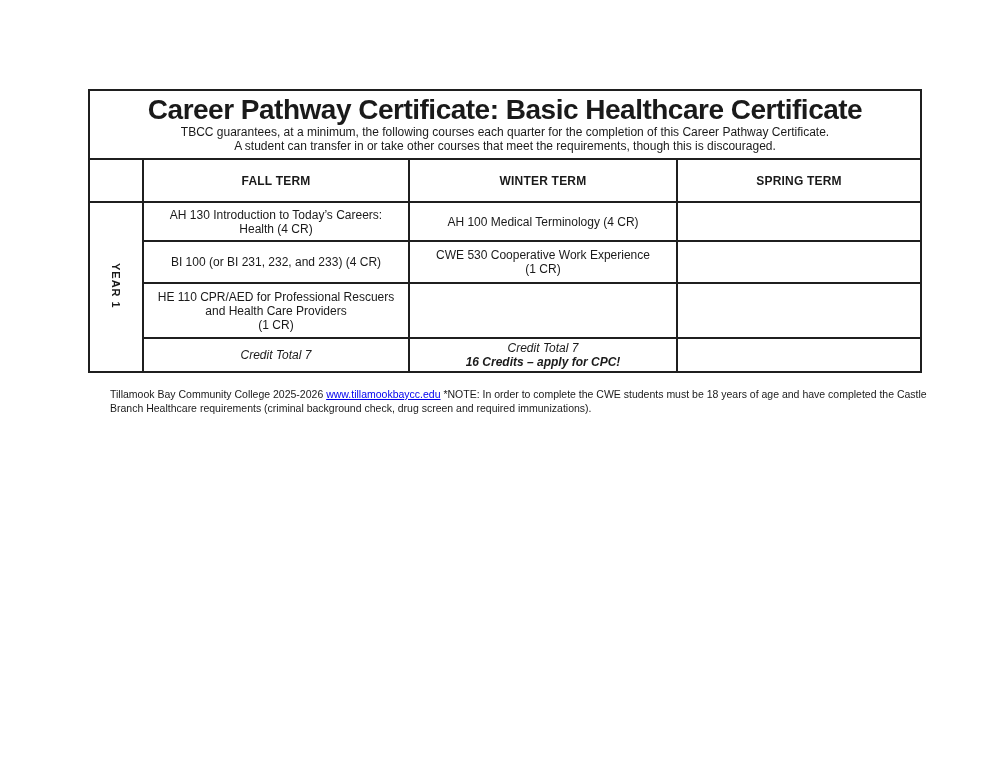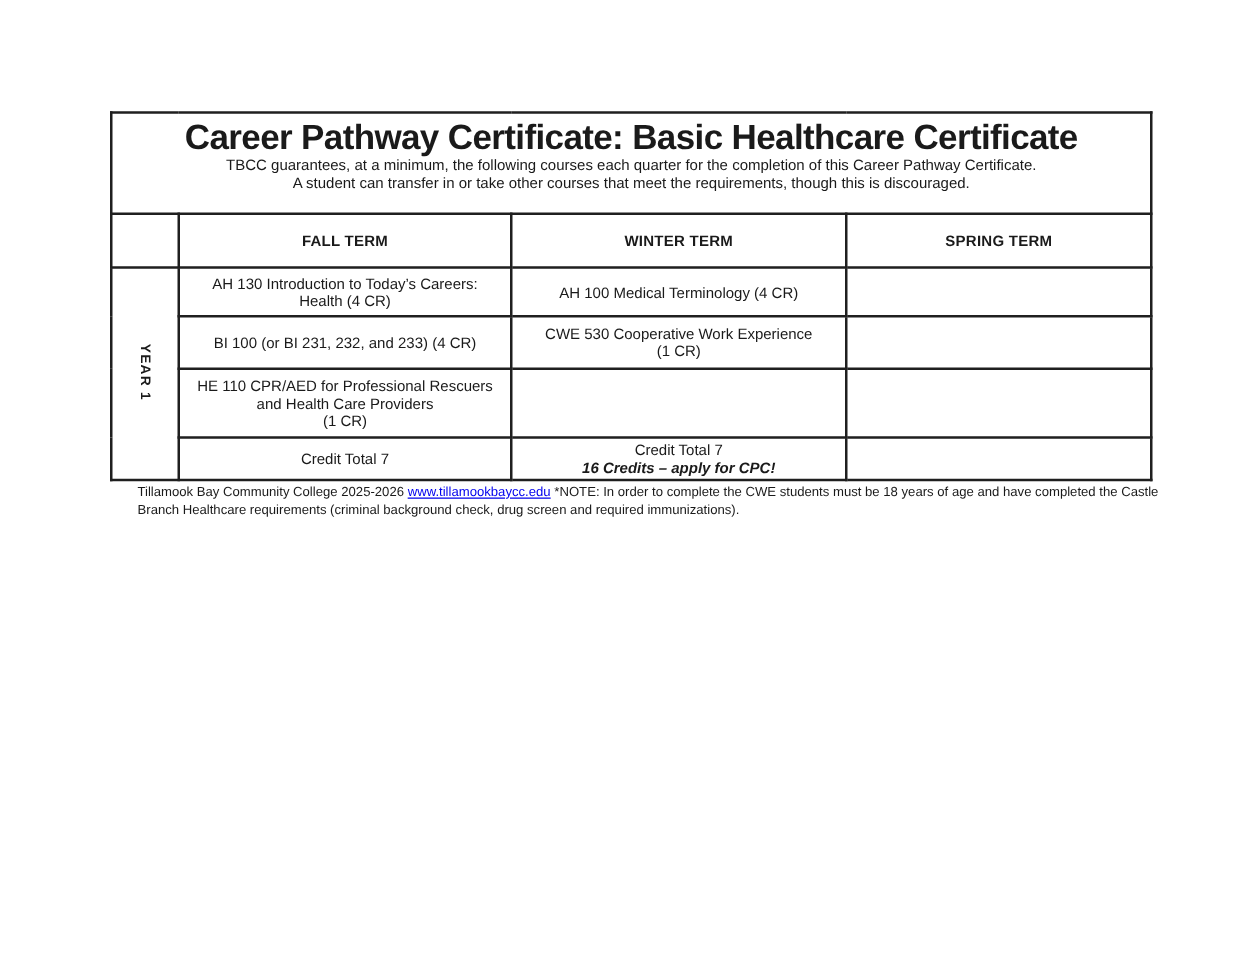--- a/index.html
+++ b/index.html
@@ -36,21 +36,21 @@
     vertical-align: middle;
     font-size: 12px;
     line-height: 14px;
     color: #1a1a1a;
   }
   .c-year   { width: 54px; }
   .c-fall   { width: 266px; }
   .c-winter { width: 268px; }
   .c-spring { width: 244px; }
 
-  .title-row td { height: 57px; padding: 3px 6px 17px 6px; }
+  .title-row td { height: 57px; padding: 3px 6px 5px 6px; }
   .doc-title {
     font-size: 28px;
     line-height: 31px;
     font-weight: 700;
     letter-spacing: -0.5px;
   }
   .doc-subtitle {
     font-size: 12px;
     line-height: 14px;
   }
@@ -71,20 +71,21 @@
   .year-text {
     display: inline-block;
     writing-mode: vertical-rl;
     font-weight: 700;
     font-size: 11px;
     letter-spacing: 1px;
     white-space: nowrap;
   }
 
   .credit-total {
+    font-style: italic;
   }
   .credit-callout {
     font-style: italic;
     font-weight: 700;
   }
 
   .footer {
     position: absolute;
     left: 95px;
     top: 372px;

